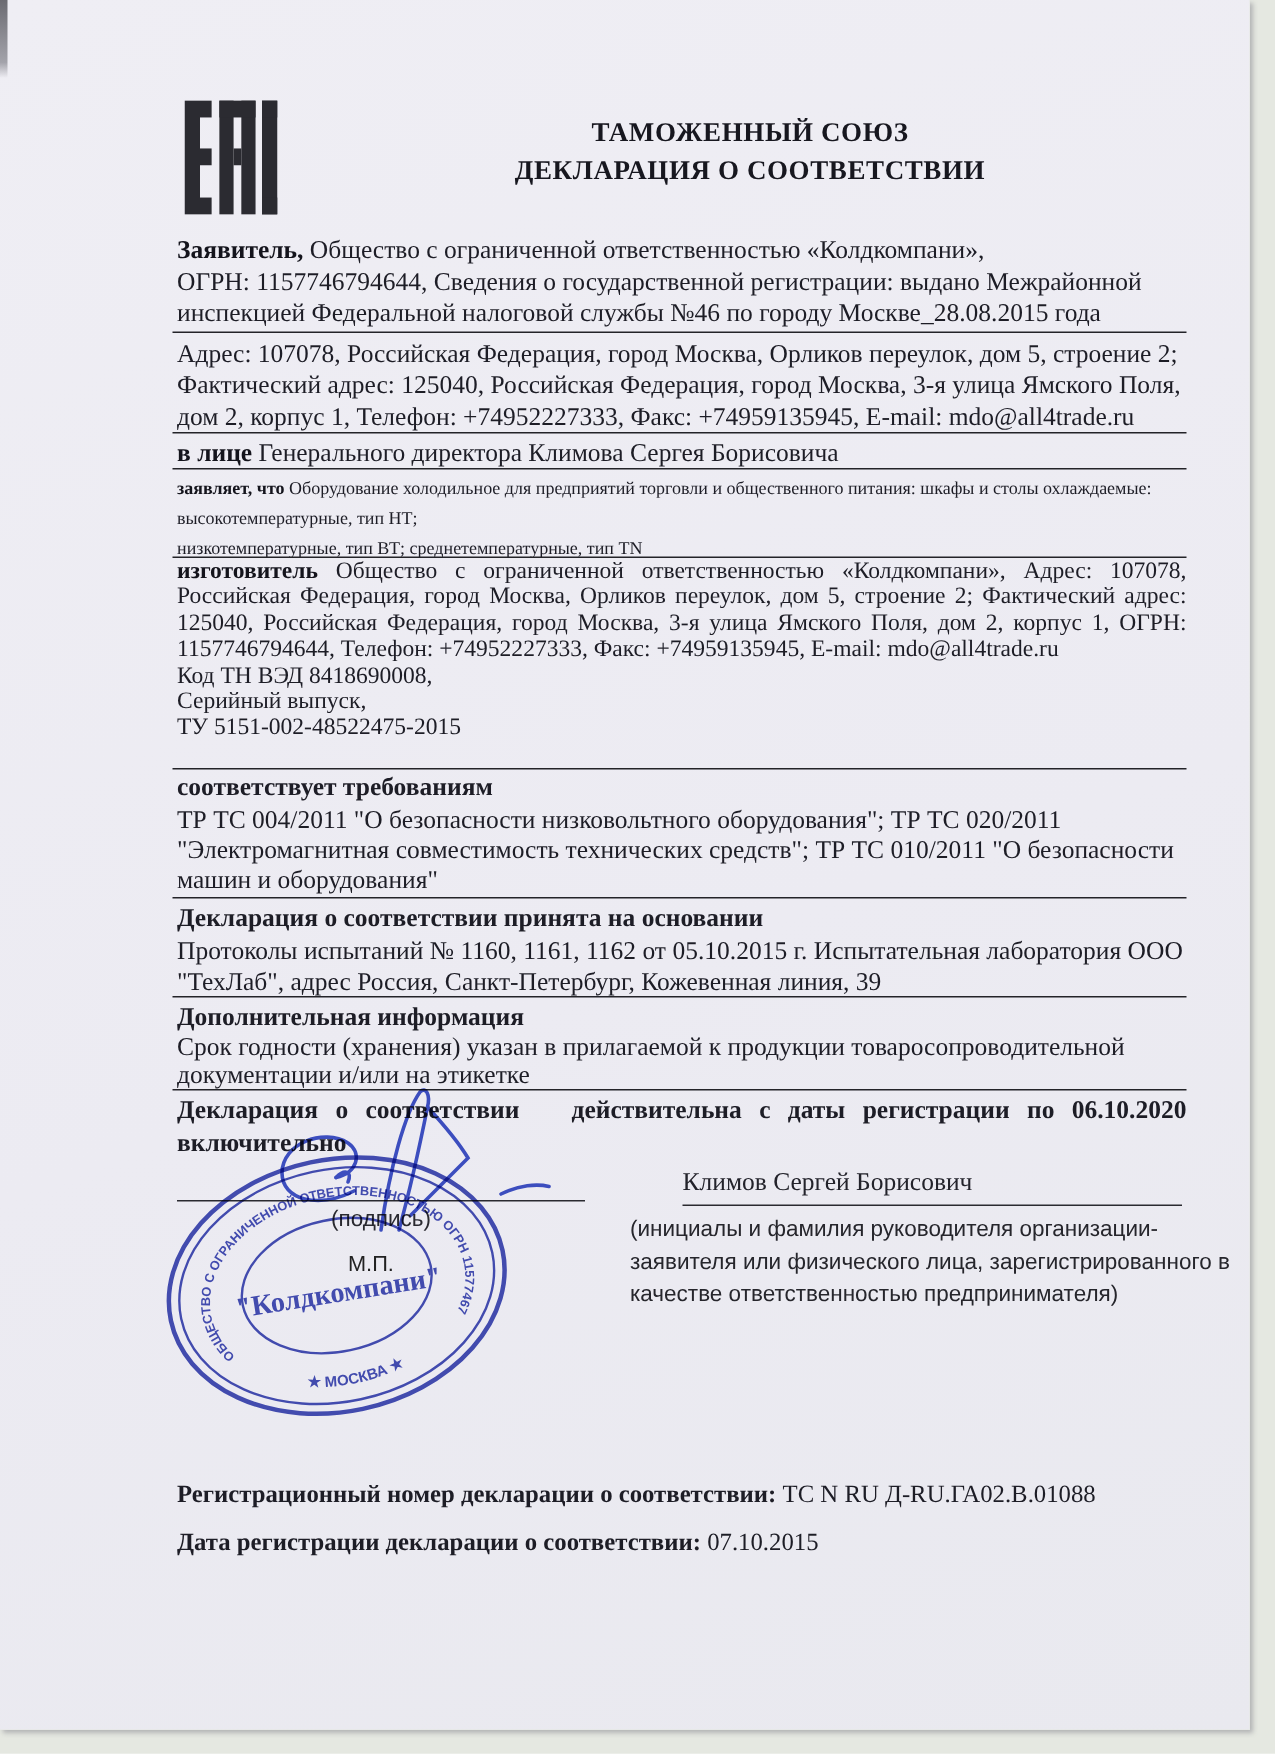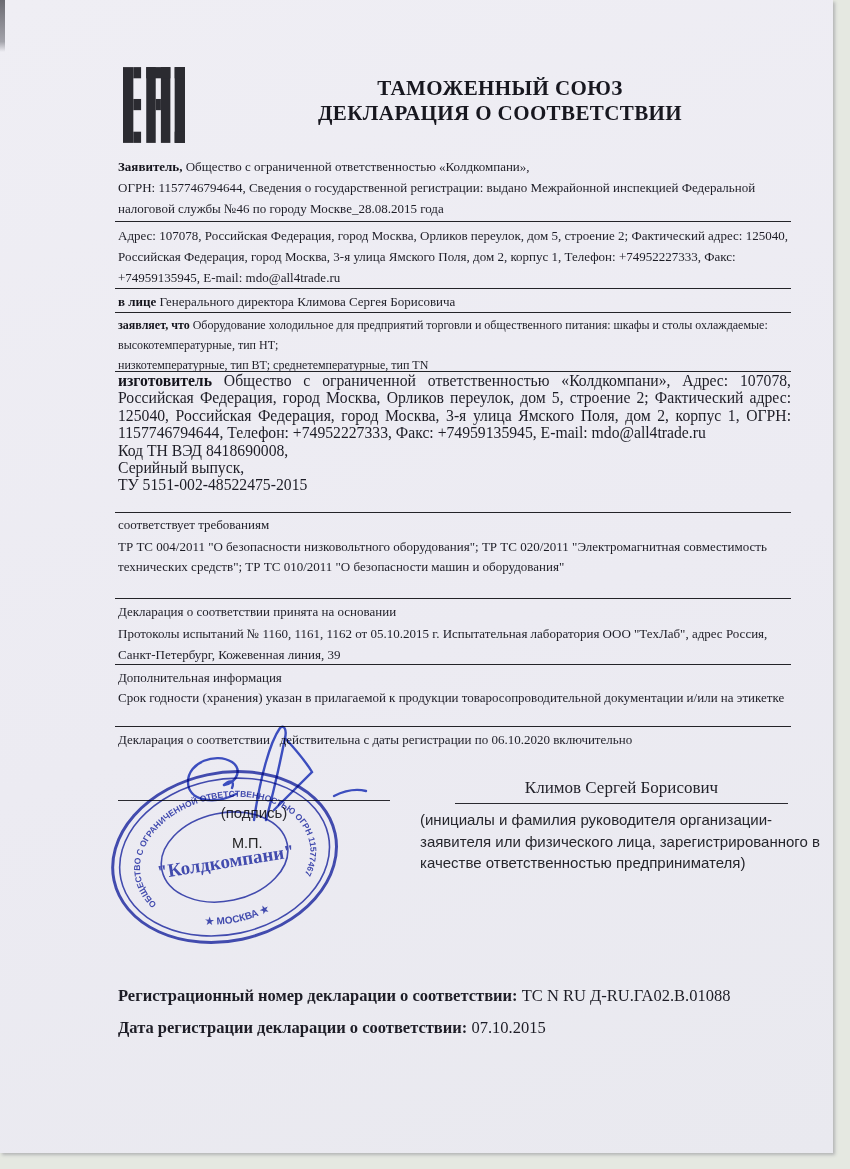--- a/index.html
+++ b/index.html
@@ -14,36 +14,36 @@
     background:linear-gradient(160deg,#efeef4 0%,#ecebf2 55%,#e9e9ef 100%);
     box-shadow:2px 2px 3px rgba(120,120,130,.45);
     color:#1d1d26;
   }
   .scan-edge{position:absolute;left:0;top:0;width:5px;height:52px;
     background:linear-gradient(#3f3f46,#8a8a92 80%,transparent);opacity:.75;}
   
   .eac{position:absolute;left:123px;top:62px;}
   .titleblock{
     position:absolute;left:250px;top:76px;width:500px;text-align:center;
-    font-weight:bold;font-size:21px;line-height:25px;letter-spacing:.4px;color:#17171f;
+    font-weight:bold;font-size:18px;line-height:25px;letter-spacing:.4px;color:#17171f;
   }
   
-  .sec{position:absolute;left:118px;width:673px;font-size:13px;line-height:21px;color:#1d1d26;}
+  .sec{position:absolute;left:118px;width:673px;font-size:17px;line-height:21px;color:#1d1d26;}
   .sec b{color:#14141c;}
   .hr{position:absolute;left:115px;width:676px;border-top:1.4px solid #232328;height:0;}
   .just{text-align:justify;}
   .tight{font-size:15.7px;line-height:17.4px;}
   .mid{font-size:12px;line-height:20px;}
-  .bold{font-weight:normal;}
+  .bold{font-weight:bold;}
   
   .sigline{position:absolute;border-top:1.5px solid #2a2a30;height:0;}
   .caption{font-family:"Liberation Sans", sans-serif;color:#2a2a30;}
   .podpis{position:absolute;left:118px;top:804px;width:272px;text-align:center;font-size:15px;}
   .mp{position:absolute;left:196px;top:835px;font-size:14.5px;font-family:"Liberation Sans",sans-serif;color:#222;margin-left:36px;}
-  .name{position:absolute;left:455px;top:778px;width:333px;text-align:center;font-size:17px;color:#23232b;}
+  .name{position:absolute;left:455px;top:778px;width:333px;font-size:17px;color:#23232b;}
   .notes{position:absolute;left:420px;top:809px;width:400px;text-align:left;
     font-family:"Liberation Sans",sans-serif;font-size:15px;line-height:21.5px;color:#26262c;}
   
   .stamp{position:absolute;left:104px;top:766px;transform:rotate(-12deg);
     mix-blend-mode:multiply;opacity:.92;}
   .autograph{position:absolute;left:158px;top:722px;mix-blend-mode:multiply;}
   
   .reg{position:absolute;left:118px;width:700px;font-size:16.5px;}
 </style>
 </head>

